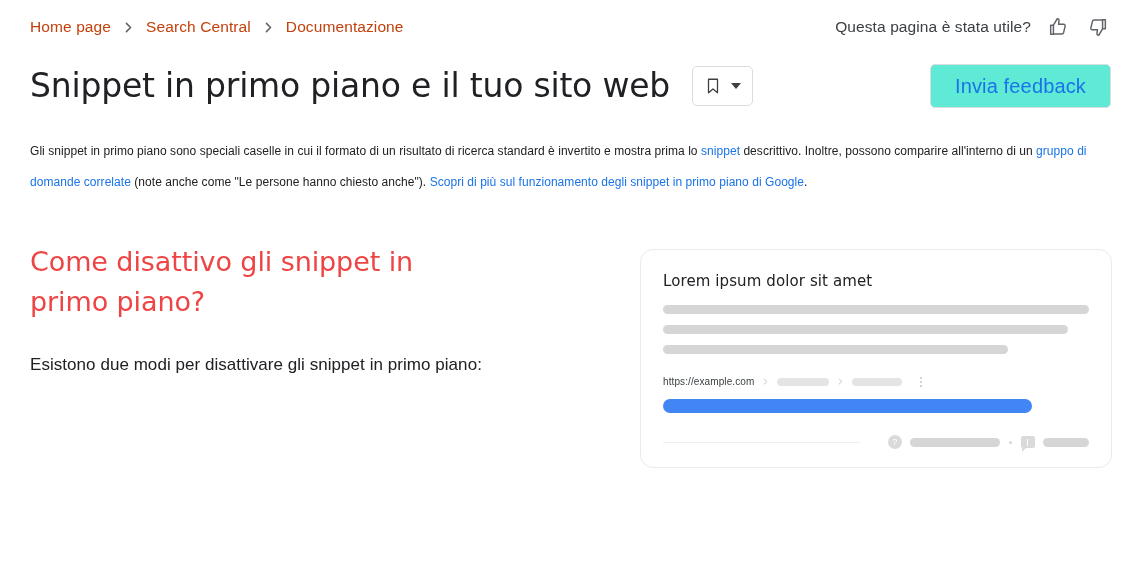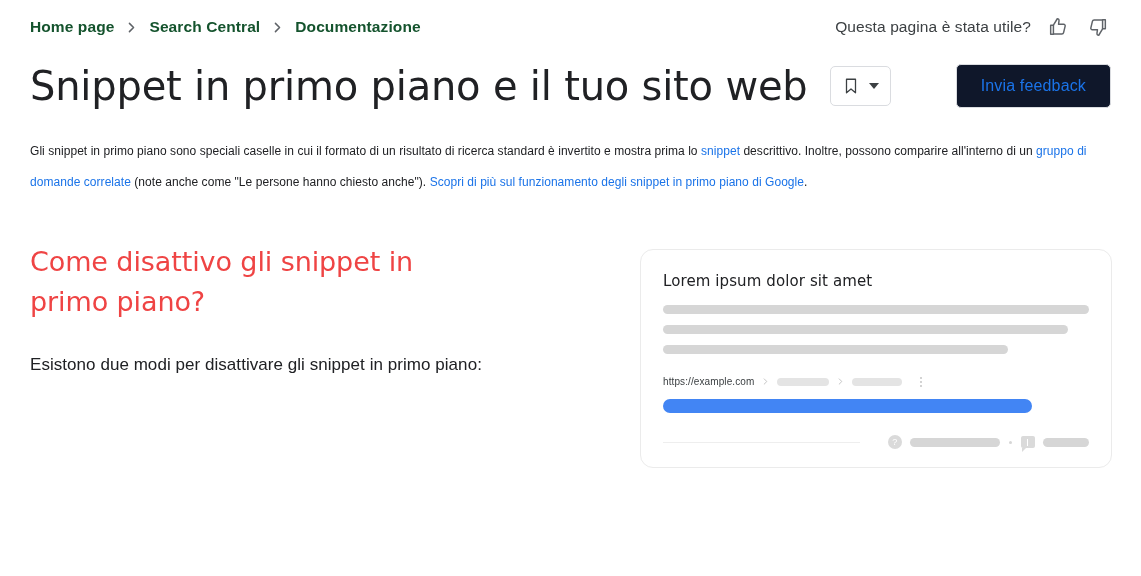--- a/index.html
+++ b/index.html
@@ -30,24 +30,23 @@
   }
 
   .breadcrumb {
     display: flex;
     align-items: center;
     font-size: 15.5px;
     color: #5f6368;
     letter-spacing: .1px;
   }
   .breadcrumb a {
-    color: #14532d;
+    color: #c2410c;
     text-decoration: none;
     white-space: nowrap;
-    font-weight: bold;
   }
   .crumb-sep {
     display: inline-flex;
     align-items: center;
     margin: 0 12px;
     color: #5f6368;
   }
   .crumb-sep svg { display: block; }
 
   .helpful {
@@ -75,21 +74,21 @@
 
   
   .title-row {
     display: flex;
     align-items: center;
     margin-top: 14px;
     height: 56px;
   }
   h1.page-title {
     font-family: "DejaVu Sans", sans-serif;
-    font-size: 40px;
+    font-size: 33px;
     font-weight: 400;
     letter-spacing: -.2px;
     color: #202124;
     white-space: nowrap;
     line-height: 1.2;
   }
 
   .bookmark-btn {
     margin-left: 22px;
     height: 40px;
@@ -115,24 +114,24 @@
 
   .feedback-btn {
     margin-left: auto;
     height: 44px;
     padding: 0 24px;
     display: inline-flex;
     align-items: center;
     justify-content: center;
     border: 1px solid #dadce0;
     border-radius: 5px;
-    background: #0f172a;
+    background: #5eead4;
     color: #1a73e8;
     font-family: "Liberation Sans", sans-serif;
-    font-size: 16px;
+    font-size: 20px;
     letter-spacing: .15px;
     cursor: pointer;
     white-space: nowrap;
   }
 
   
   .intro {
     margin-top: 22px;
     font-size: 12px;
     line-height: 31px;

